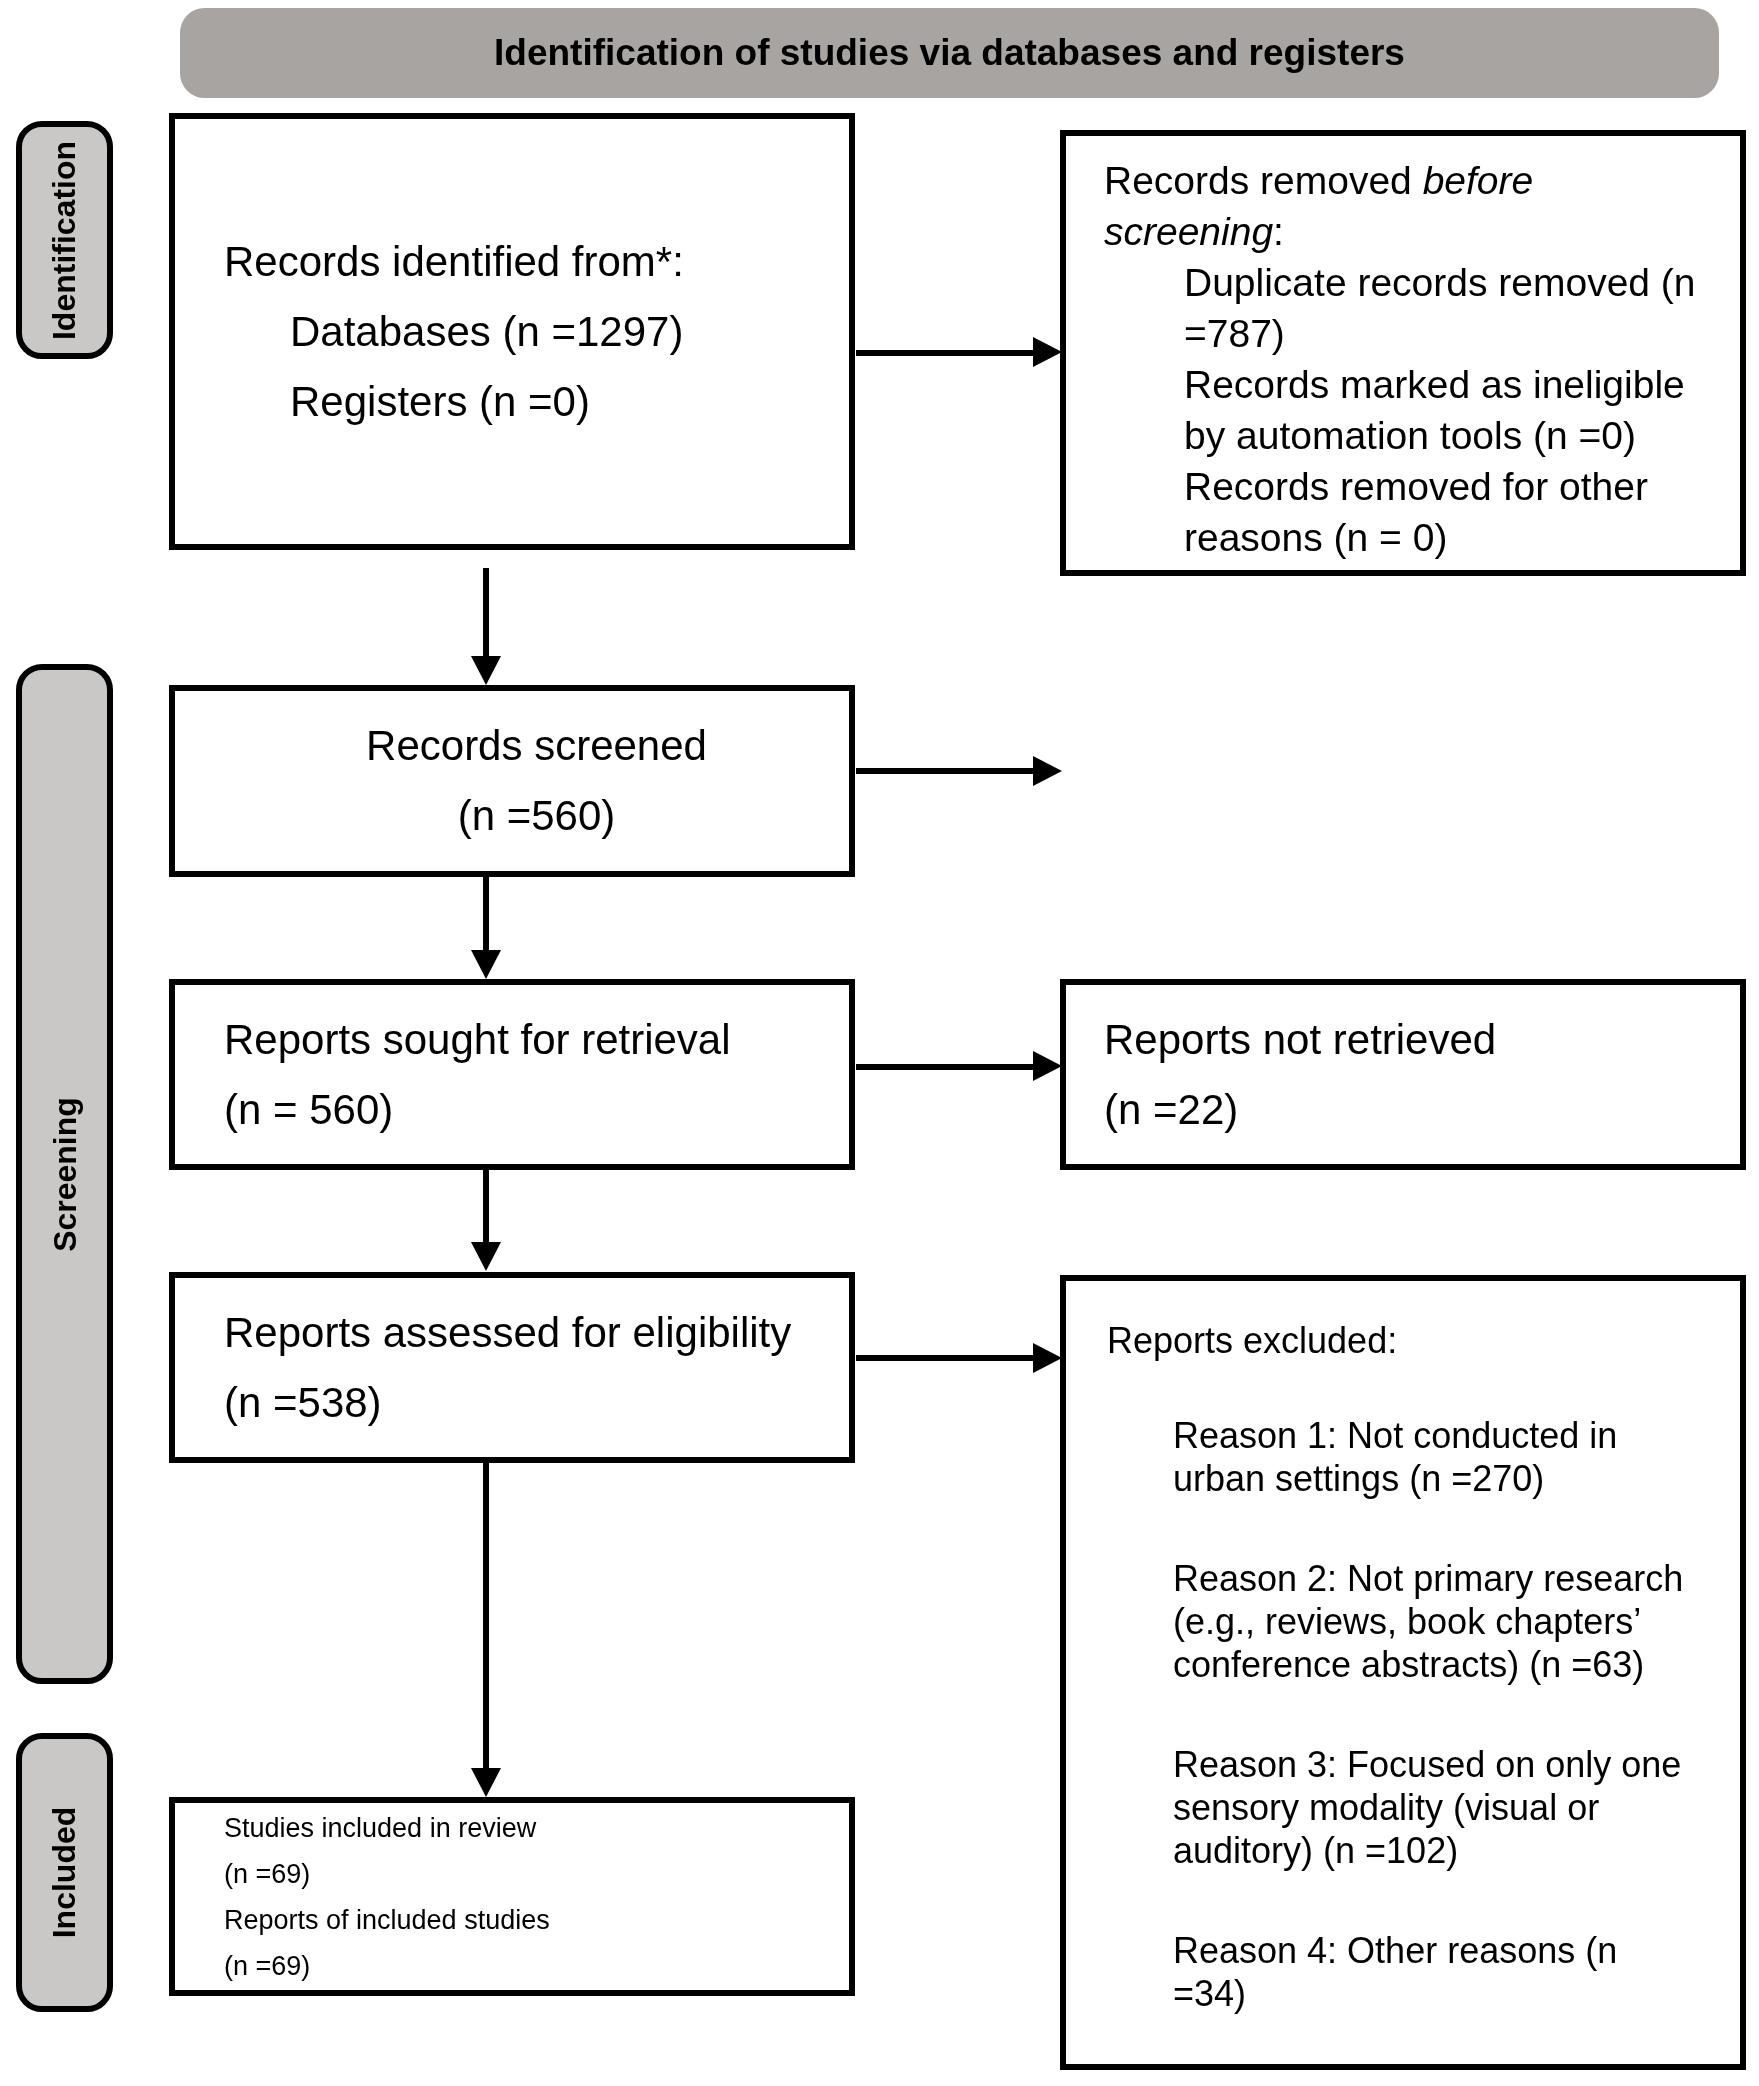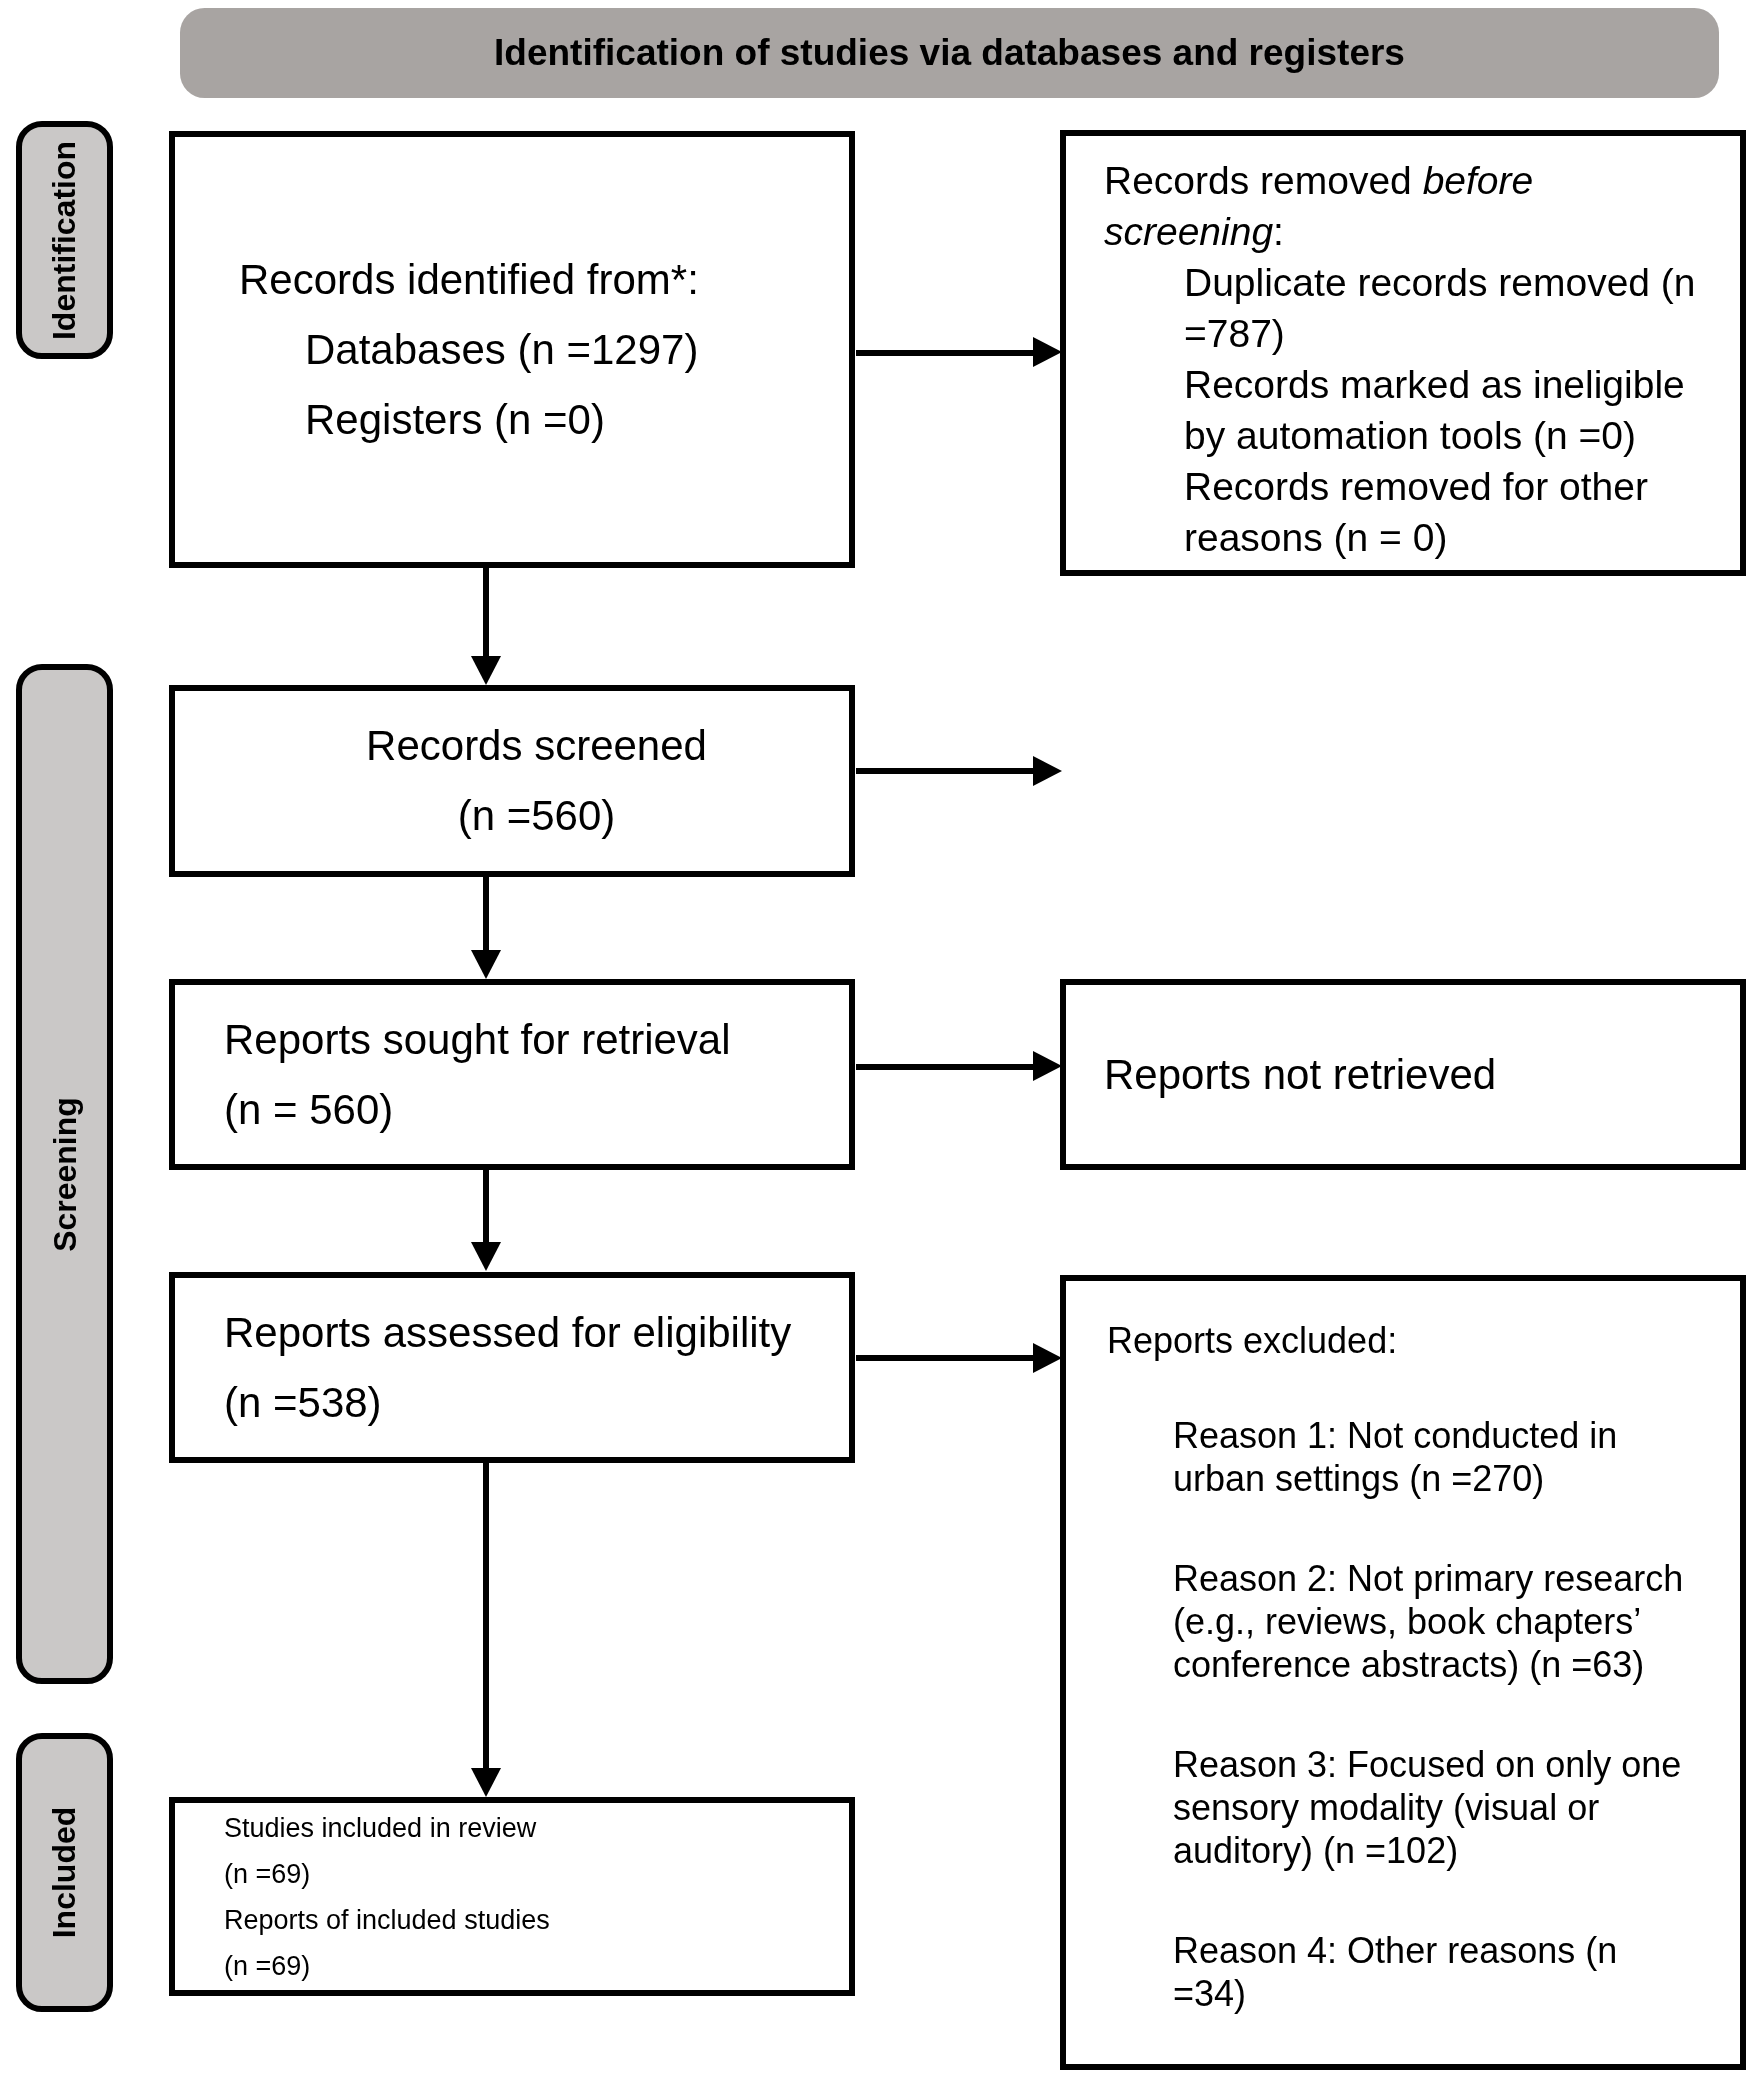--- a/index.html
+++ b/index.html
@@ -49,21 +49,21 @@
     position: absolute;
     background: #ffffff;
     border: 6px solid #000;
     box-sizing: border-box;
     display: flex; flex-direction: column;
     font-size: 42px; line-height: 70px;
   }
   .col-left { left: 169px; width: 686px; }
   .col-right { left: 1060px; width: 686px; }
 
-  .box-records-identified { top: 131px; height: 437px; justify-content: center; padding-left: 64px; }
+  .box-records-identified { top: 113px; height: 437px; justify-content: center; padding-left: 49px; }
   .box-records-screened   { top: 685px; height: 192px; justify-content: center; padding-left: 49px; align-items: center; }
   .box-reports-sought     { top: 979px; height: 191px; justify-content: center; padding-left: 49px; }
   .box-reports-assessed   { top: 1272px; height: 191px; justify-content: center; padding-left: 49px; }
   .box-studies-included   { top: 1797px; height: 199px; justify-content: center; padding-left: 49px;
                             font-size: 27px; line-height: 46px; }
 
   .box-records-removed    { top: 130px; height: 446px; padding: 19px 22px 5.5px 38px;
                             font-size: 39px; line-height: 51px; }
   .box-records-excluded   { top: 685px; height: 192px; justify-content: center; padding-left: 38px; }
   .box-reports-not-retrieved { top: 979px; height: 191px; justify-content: center; padding-left: 38px; }
@@ -142,20 +142,21 @@
   <div class="box col-right box-records-removed">
     <div><span>Records removed </span><span class="it">before screening</span><span>:</span></div>
     <div class="indent-r">Duplicate records removed (n =787)</div>
     <div class="indent-r">Records marked as ineligible by automation tools (n =0)</div>
     <div class="indent-r">Records removed for other reasons (n = 0)</div>
   </div>
 
 
   <div class="box col-right box-reports-not-retrieved">
     <div>Reports not retrieved</div>
+    <div>(n =22)</div>
   </div>
 
   <div class="box col-right box-reports-excluded">
     <div class="rx-title">Reports excluded:</div>
     <div class="reason">Reason 1: Not conducted in urban settings (n =270)</div>
     <div class="reason">Reason 2: Not primary research (e.g., reviews, book chapters’ conference abstracts) (n =63)</div>
     <div class="reason">Reason 3: Focused on only one sensory modality (visual or auditory) (n =102)</div>
     <div class="reason">Reason 4: Other reasons (n =34)</div>
   </div>
 

